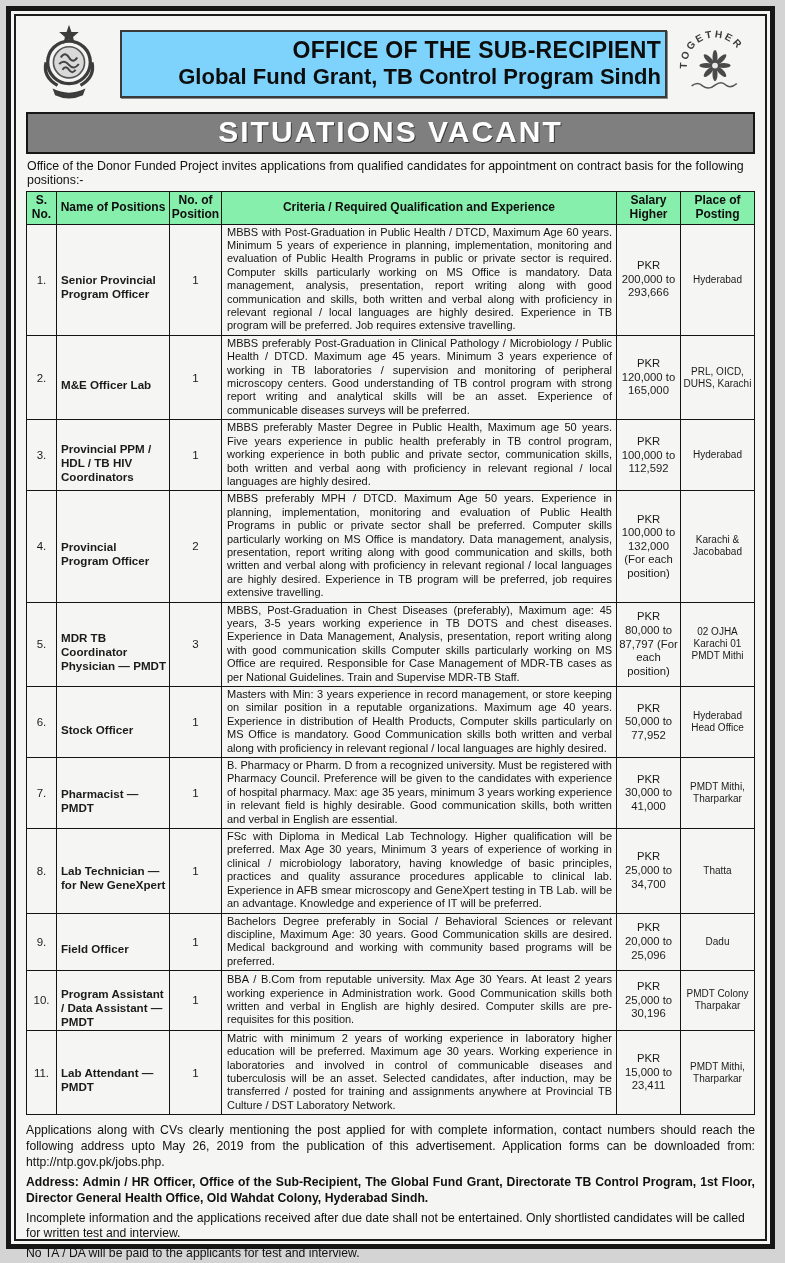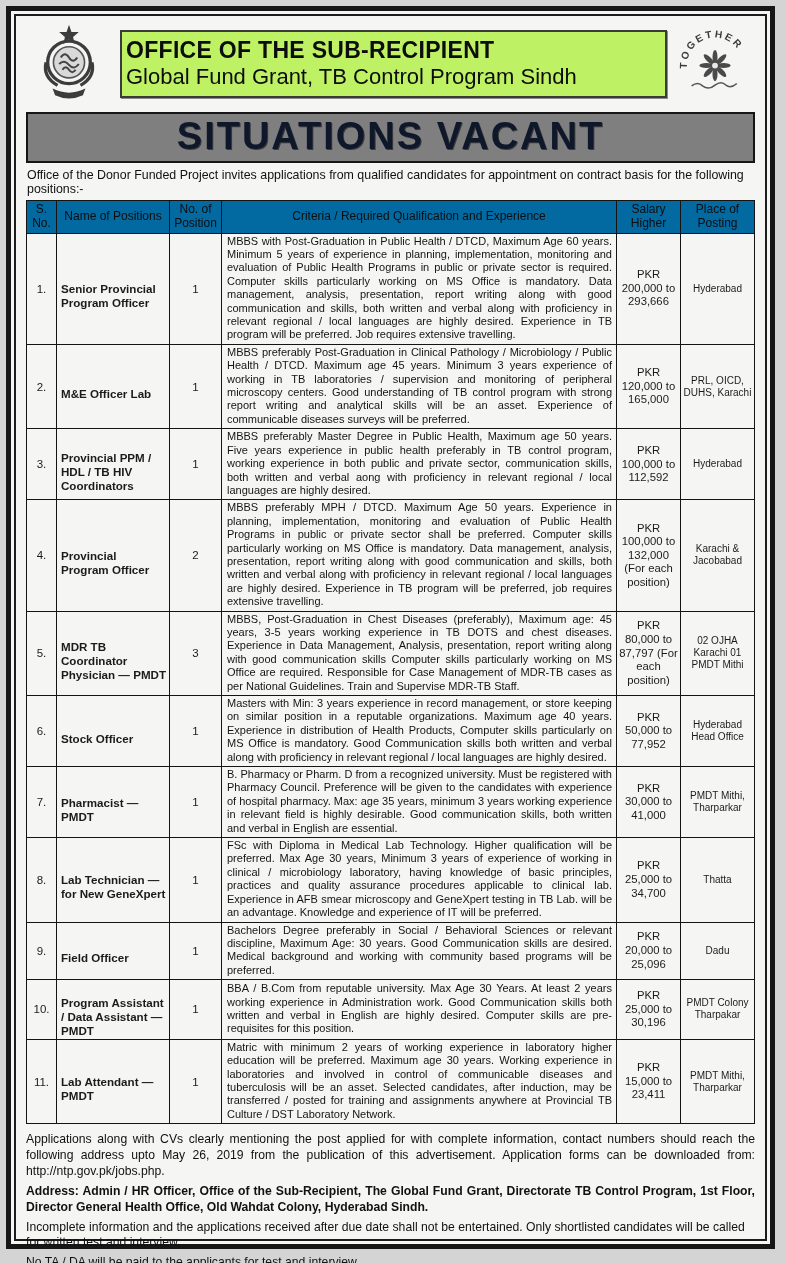--- a/index.html
+++ b/index.html
@@ -23,48 +23,48 @@
     background: #f5f5f4;
     padding: 6px 10px 4px 10px;
     display: flex; flex-direction: column;
   }
 
   
   .masthead { display: flex; align-items: center; gap: 8px; }
   .crest { width: 86px; height: 84px; flex: 0 0 auto; display:flex; align-items:center; justify-content:center; }
   .title-box {
     flex: 1;
-    background: #bef264;
+    background: #7dd3fc;
     border: 2px solid #3a3a3a;
-    text-align: left;
+    text-align: right;
     padding: 5px 4px 6px 4px;
     box-shadow: 1px 1px 0 #8a8a8a;
   }
   .title-line1 { font-size: 23px; font-weight: bold; letter-spacing: 0.3px; color: #0d0d0d; }
-  .title-line2 { font-size: 22px; font-weight: normal; color: #0d0d0d; }
+  .title-line2 { font-size: 22px; font-weight: bold; color: #0d0d0d; }
   .together { width: 80px; height: 84px; flex: 0 0 auto; display:flex; align-items:center; justify-content:center; }
 
   .banner {
     margin-top: 6px;
     background: #7f7f7f;
     border: 2px solid #161616;
     text-align: center;
     padding: 1px 0 3px 0;
   }
   .banner span {
-    color: #0f172a; font-size: 38px; font-weight: bold; letter-spacing: 2px;
+    color: #ffffff; font-size: 30px; font-weight: bold; letter-spacing: 2px;
     text-shadow: 1px 1px 0 #3c3c3c;
   }
   .intro { font-size: 12.4px; padding: 5px 1px 4px 1px; color: #111; }
 
   
   table.vacancies { border-collapse: collapse; width: 100%; table-layout: fixed; }
   .vacancies th, .vacancies td { border: 1.4px solid #141414; vertical-align: middle; }
   .vacancies th {
-    background: #0369a1; font-size: 12px; font-weight: normal;
+    background: #86efac; font-size: 12px; font-weight: bold;
     padding: 2px 1px; color: #0e0e0e; line-height: 1.15;
   }
   col.c-sno { width: 30px; } col.c-name { width: 113px; } col.c-count { width: 52px; }
   col.c-crit { width: auto; } col.c-sal { width: 64px; } col.c-place { width: 74px; }
   td.sno   { text-align: center; font-size: 11.5px; padding: 1px; }
   td.name  { font-weight: bold; font-size: 11.6px; padding: 16px 2px 1px 4px; line-height: 1.2; }
   td.count { text-align: center; font-size: 11.5px; }
   td.criteria {
     font-size: 11px; text-align: justify; line-height: 1.22;
     padding: 1px 4px 2px 5px; color: #141414;

